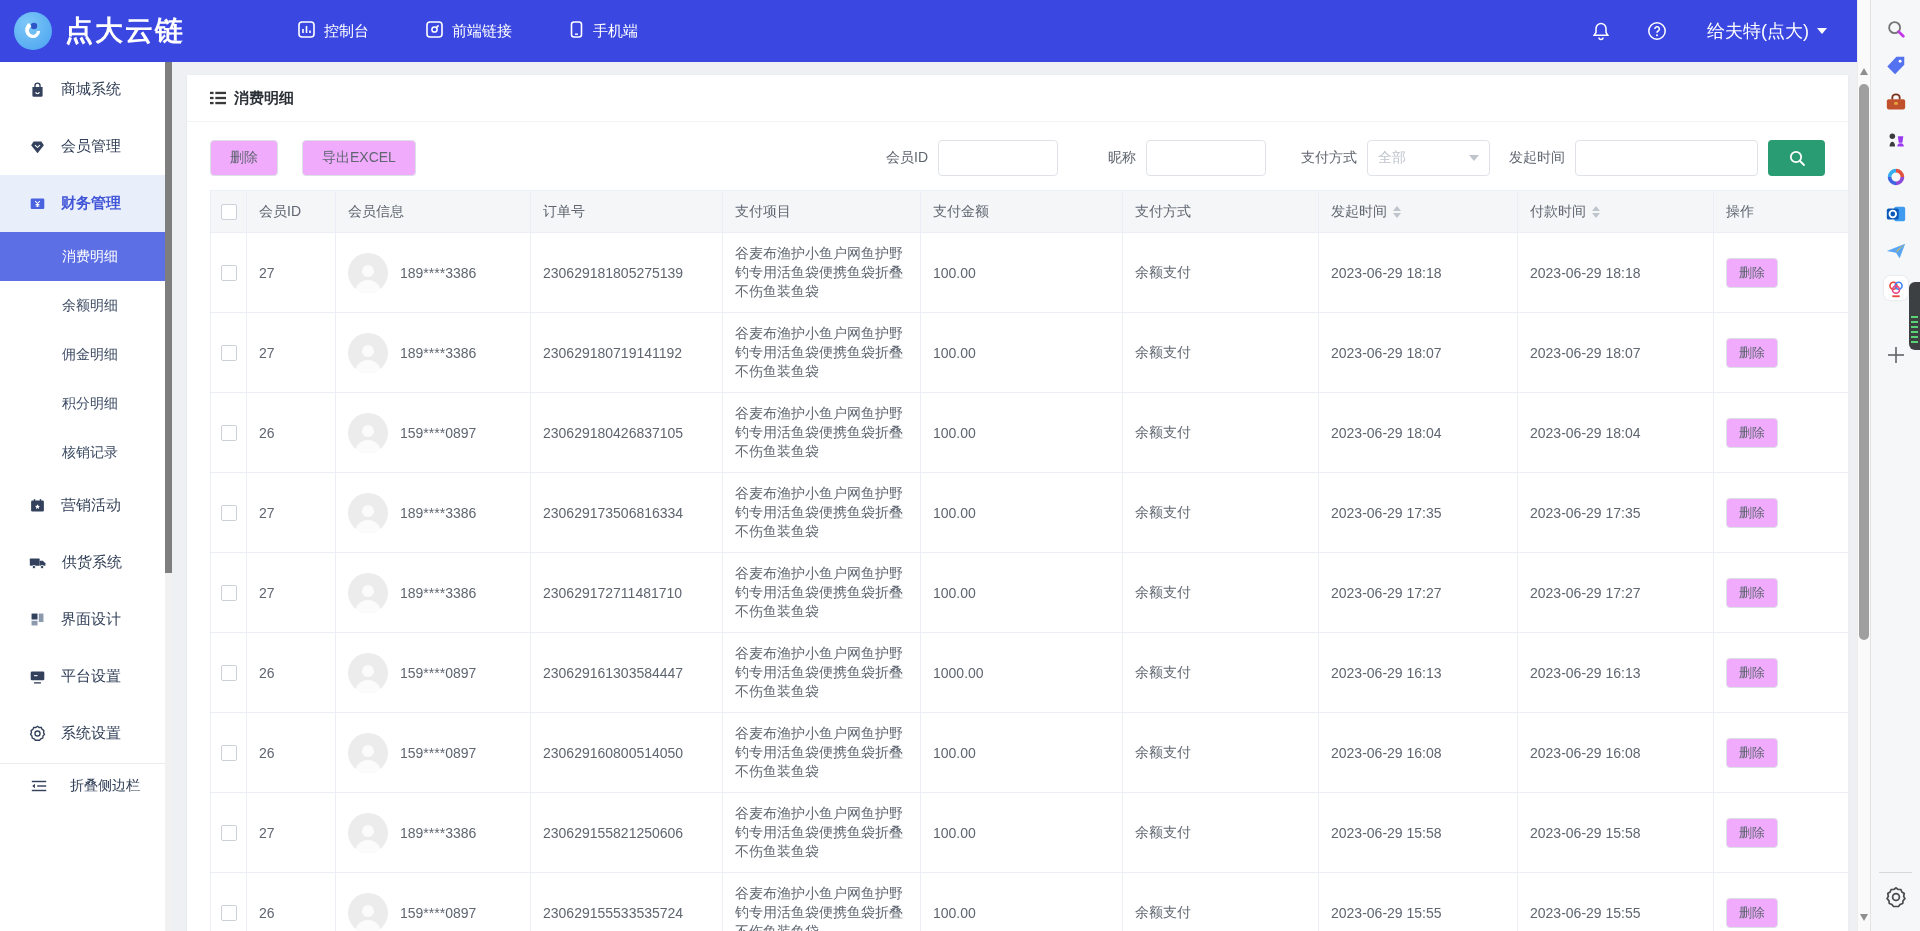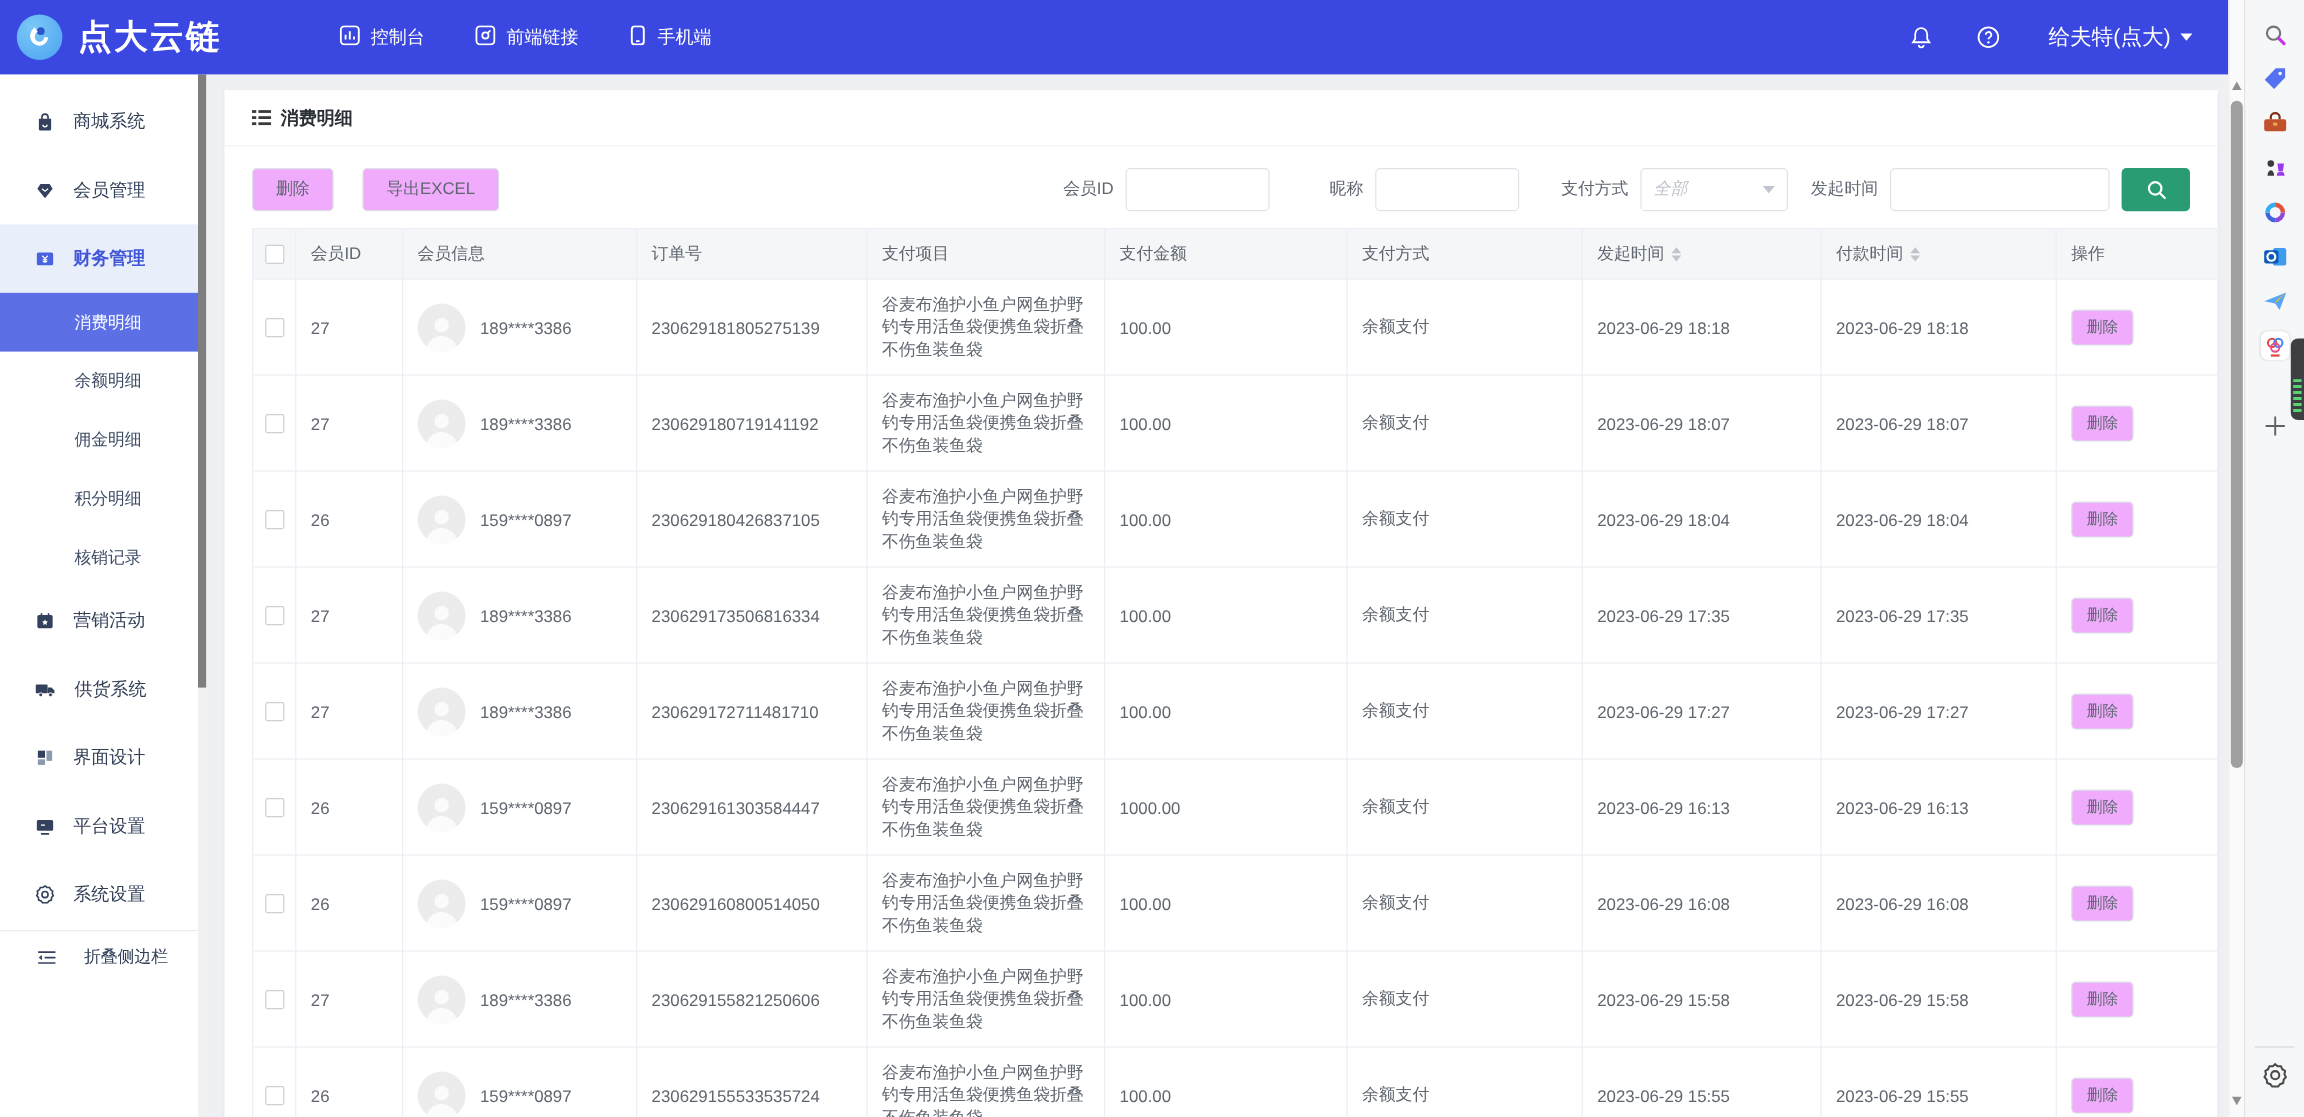--- a/index.html
+++ b/index.html
@@ -8,30 +8,30 @@
   .app { position:relative; width:1920px; height:931px; }
 
   
   .topbar { position:absolute; left:0; top:0; width:1857px; height:62px;
             background:#3a47e0; display:flex; align-items:center; color:#fff; z-index:5; }
   .logo { width:38px; height:38px; border-radius:50%; margin-left:14px;
           background:radial-gradient(circle at 35% 30%, #7cc7f7, #49a2f0);
           display:flex; align-items:center; justify-content:center; }
   .brand { font-size:28px; font-weight:bold; margin-left:13px; letter-spacing:2px; }
   .topnav { display:flex; align-items:center; margin-left:98px; }
-  .topnav-item { display:flex; align-items:center; margin-right:42px; font-size:15px; cursor:pointer; }
+  .topnav-item { display:flex; align-items:center; margin-right:42px; font-size:15px; cursor:pointer;margin-left:15px; }
   .topnav-item svg { margin-right:9px; }
   .topbar-right { margin-left:auto; display:flex; align-items:center; padding-right:30px; }
   .tb-ic { margin-left:36px; cursor:pointer; display:flex; }
   .userbox { margin-left:40px; display:flex; align-items:center; font-size:18px; cursor:pointer; }
   .caret-down { width:0; height:0; border-left:5px solid transparent; border-right:5px solid transparent;
                 border-top:6px solid #fff; margin-left:8px; }
 
   
-  .sidebar { position:absolute; left:0; top:62px; width:165px; height:869px; background:#fff;
+  .sidebar { position:absolute; left:0; top:50px; width:165px; height:869px; background:#fff;
              padding-top:11px; z-index:4;text-align:right; }
   .side-item { height:57px; display:flex; align-items:center; padding-left:29px;
                font-size:15px; color:#313f57; cursor:pointer; }
   .side-item svg { margin-right:15px; flex:none; }
   .side-item.active-parent { background:#e9eefb; color:#4257d8;font-weight:bold; }
   .sub-item { height:49px; display:flex; align-items:center; padding-left:62px;
               font-size:14px; color:#3c4a63; cursor:pointer; }
   .sub-item.active { background:#5c6fe4; color:#fff; }
   .collapse-row { border-top:1px solid #ececec; height:45px; display:flex; align-items:center;
                   padding-left:30px; font-size:14px; color:#313f57; cursor:pointer; margin-top:1px; }
@@ -52,21 +52,21 @@
   .toolbar { display:flex; align-items:center; padding:18px 23px 14px 23px; }
   .btn { height:36px; border:1px solid #dcdfe6; background:#f0abfc; color:#5f6670;
          font-size:14px; border-radius:4px; padding:0 19px; cursor:pointer; }
   .btn + .btn { margin-left:24px; }
   .filters { margin-left:auto; display:flex; align-items:center; }
   .f-label { font-size:14px; color:#5f6670; margin-right:10px; white-space:nowrap; }
   .f-input { width:120px; height:36px; border:1px solid #dfe3e8; border-radius:4px;
              background:#fff; padding:0 10px; font-size:14px; color:#333; }
   .gap50 { margin-right:50px; } .gap35 { margin-right:35px; } .gap19 { margin-right:19px; }
   .select { width:123px; height:36px; border:1px solid #dfe3e8; border-radius:4px; background:#fff;
-            display:flex; align-items:center; padding:0 10px; font-size:14px; color:#bfc4cc; cursor:pointer;font-style:italic; }
+            display:flex; align-items:center; padding:0 10px; font-size:14px; color:#bfc4cc; cursor:pointer; }
   .sel-caret { margin-left:auto; width:0; height:0; border-left:5px solid transparent;
                border-right:5px solid transparent; border-top:6px solid #c0c4cc; }
   .f-time { width:183px; margin-right:10px; }
   .search-btn { width:57px; height:36px; background:#2a9c73; border:none; border-radius:4px;
                 display:flex; align-items:center; justify-content:center; cursor:pointer; }
 
   
   table.grid { margin-left:23px; border-collapse:collapse; table-layout:fixed; width:1638px; }
   .grid th, .grid td { border:1px solid #ebeef5; font-weight:normal; font-size:14px;
                        color:#5f6670; text-align:left; padding:8px 12px; vertical-align:middle; }

